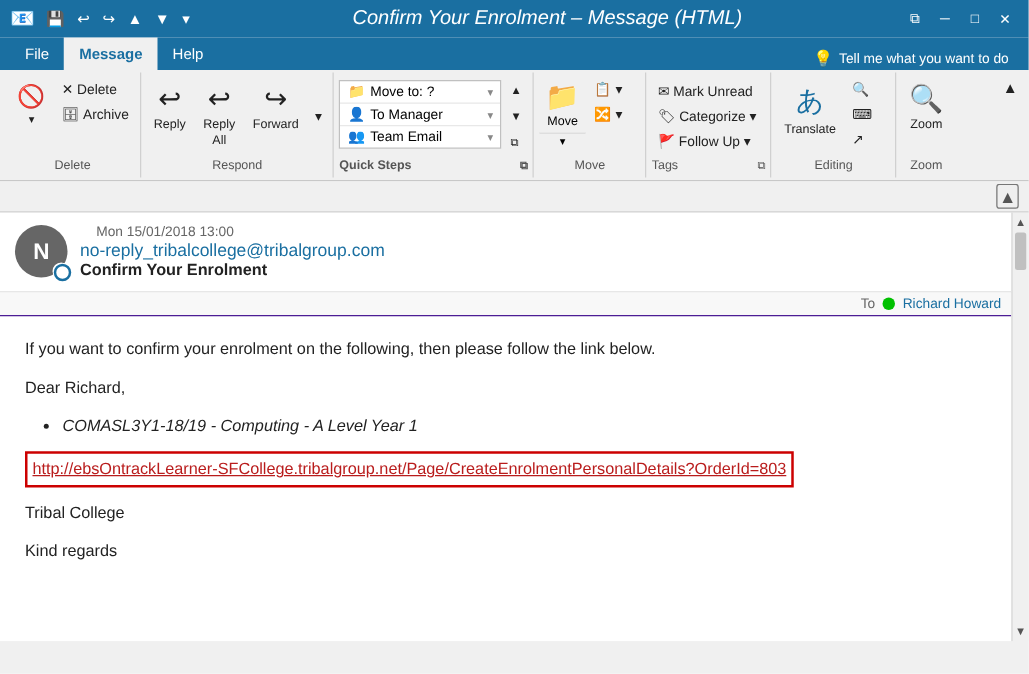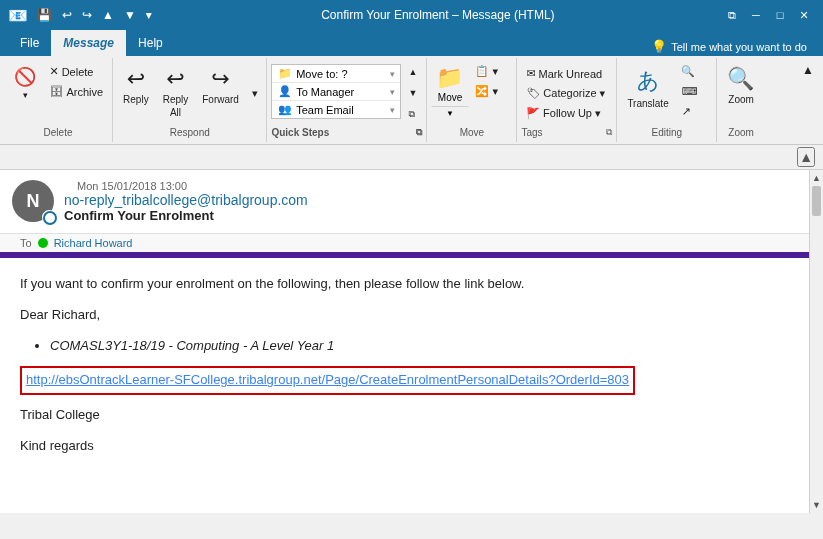--- a/index.html
+++ b/index.html
@@ -9,21 +9,21 @@
     .title-bar {
       background: #1a6fa1;
       height: 30px;
       display: flex;
       align-items: center;
       justify-content: space-between;
       padding: 0 8px;
       color: white;
     }
     .title-bar-left { display: flex; align-items: center; gap: 6px; }
-    .title-bar-title { font-size: 12px; color: white; flex: 1; text-align: center; }
+    .title-bar-title { font-size: 16px; color: white; flex: 1; text-align: center; font-style: italic; }
     .title-bar-controls { display: flex; align-items: center; gap: 2px; }
     .title-bar-btn {
       width: 22px; height: 22px; display: flex; align-items: center; justify-content: center;
       color: white; font-size: 11px; cursor: pointer; border: none; background: transparent;
     }
     .quick-access { display: flex; gap: 4px; align-items: center; }
     .quick-access-btn { background: transparent; border: none; color: white; font-size: 12px; cursor: pointer; padding: 2px 3px; }
 
     
     .ribbon-tabs {
@@ -39,21 +39,20 @@
       cursor: pointer;
       color: white;
       border: none;
       background: transparent;
       height: 26px;
     }
     .ribbon-tab.active {
       background: #f0f0f0;
       color: #1a6fa1;
       font-weight: 600;
-      font-style: italic;
     }
     .tell-me {
       margin-left: auto;
       display: flex;
       align-items: center;
       gap: 4px;
       color: white;
       font-size: 11px;
       cursor: pointer;
       padding: 2px 8px;
@@ -211,44 +210,45 @@
     }
     .email-meta { flex: 1; }
     .email-date { font-size: 11px; color: #666; margin-left: 13px; }
     .email-from { font-size: 14px; color: #1a6fa1; font-weight: 400; }
     .email-subject { font-size: 13px; color: #222; font-weight: 600; }
 
     
     .to-field {
       display: flex;
       align-items: center;
-      padding: 3px 20px;
+      padding: 3px 8px;
       font-size: 11px;
       background: #f8f8f8;
-      border-bottom: 6px solid #4c1d95;
+      border-bottom: 1px solid #4c1d95;
       gap: 6px;
+      justify-content: flex-end;
     }
     .to-label { color: #666; }
     .to-recipient { color: #1a6fa1; cursor: pointer; }
     .status-dot { width: 10px; height: 10px; background: #00c000; border-radius: 50%; display: inline-block; }
 
     
     .email-body {
       padding: 16px 20px;
       font-size: 13px;
       line-height: 1.6;
       color: #222;
       overflow-y: auto;
       height: calc(100% - 110px);
     }
     .email-body p { margin-bottom: 10px; }
     .email-body ul { margin: 8px 0 8px 30px; }
     .email-body li { margin-bottom: 4px; font-style: italic; }
     .email-link {
-      color: #3b82f6;
+      color: #b91c1c;
       text-decoration: underline;
       cursor: pointer;
       display: inline-block;
       border: 2px solid #cc0000;
       padding: 2px 4px;
     }
 
     
     .right-scrollbar {
       width: 14px;

